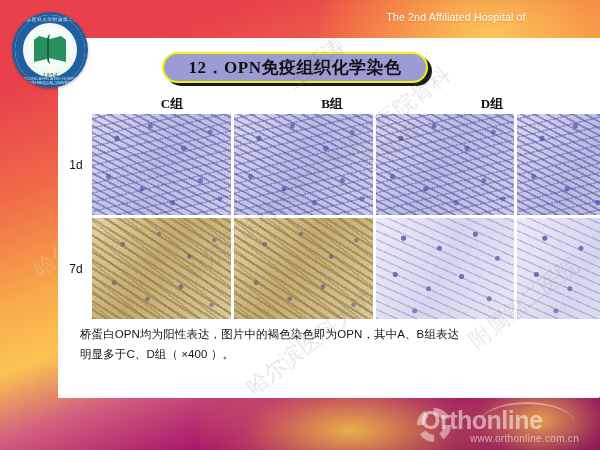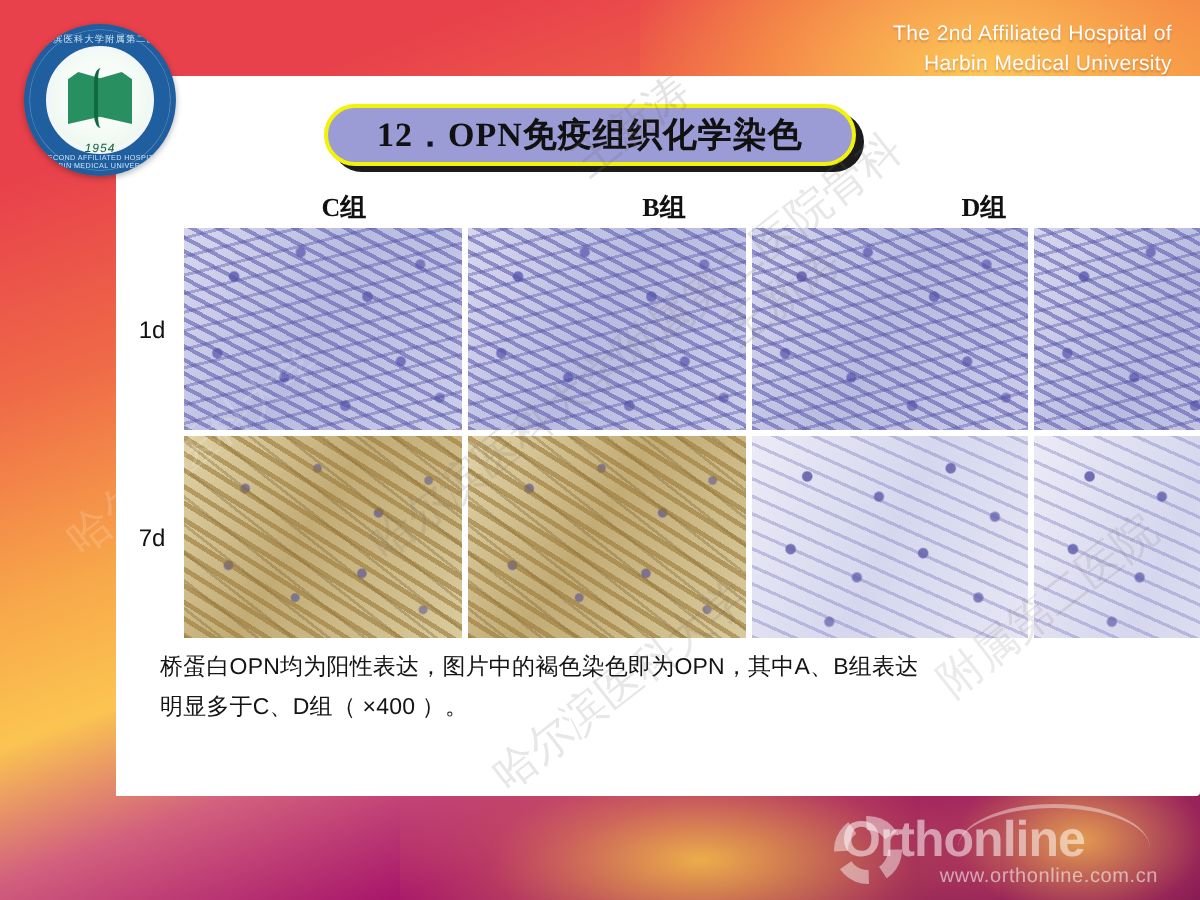--- a/index.html
+++ b/index.html
@@ -42,21 +42,21 @@
     width: 160px; height: 100px;
     background: radial-gradient(ellipse at center, rgba(250,190,80,0.8) 0%, rgba(200,80,100,0.3) 55%, rgba(160,20,100,0) 80%);
     pointer-events: none;
   }
 
   
   .hospital-en {
     position: absolute;
     right: 14px; top: 10px;
     width: 260px;
-    text-align: right;
+    text-align: center;
     color: #ffffff;
     font-size: 10.5px;
     line-height: 1.45;
     letter-spacing: 0.2px;
     text-shadow: 0 1px 1px rgba(160,60,20,0.35);
   }
 
   
   .emblem {
     position: absolute;
@@ -392,21 +392,20 @@
 
     <span class="wm w1">王新涛</span>
     <span class="wm w2">哈尔滨医科大学附属第二医院骨科</span>
     <span class="wm w3">王新涛</span>
     <span class="wm w4">哈尔滨医科大学</span>
     <span class="wm w5">附属第二医院</span>
   </div>
 
   <div class="hospital-en">
     <div>The 2nd Affiliated Hospital of</div>
-    <div>Harbin Medical University</div>
   </div>
 
   <div class="emblem">
     <div class="ring-text"></div>
     <div class="arc-cn">哈尔滨医科大学附属第二医院</div>
     <div class="inner"></div>
     <div class="book"></div>
     <div class="snake"></div>
     <div class="year">1954</div>
     <div class="arc-en">THE SECOND AFFILIATED HOSPITAL OF HARBIN MEDICAL UNIVERSITY</div>

